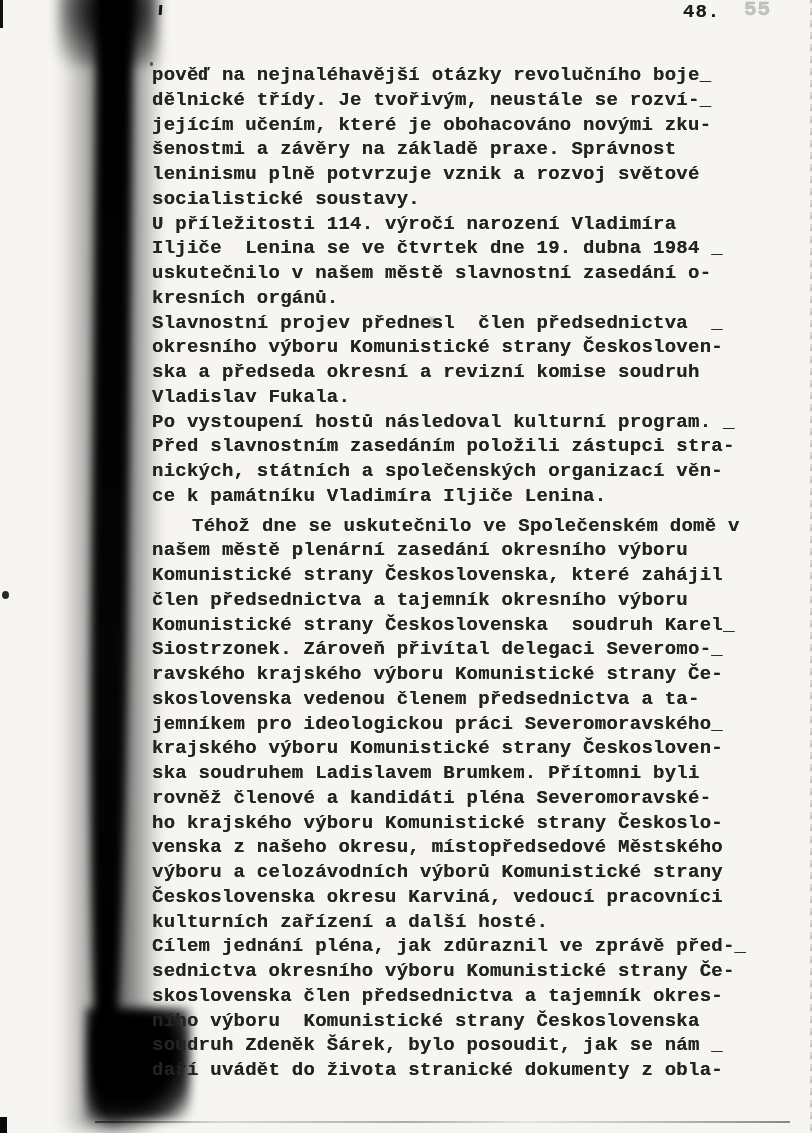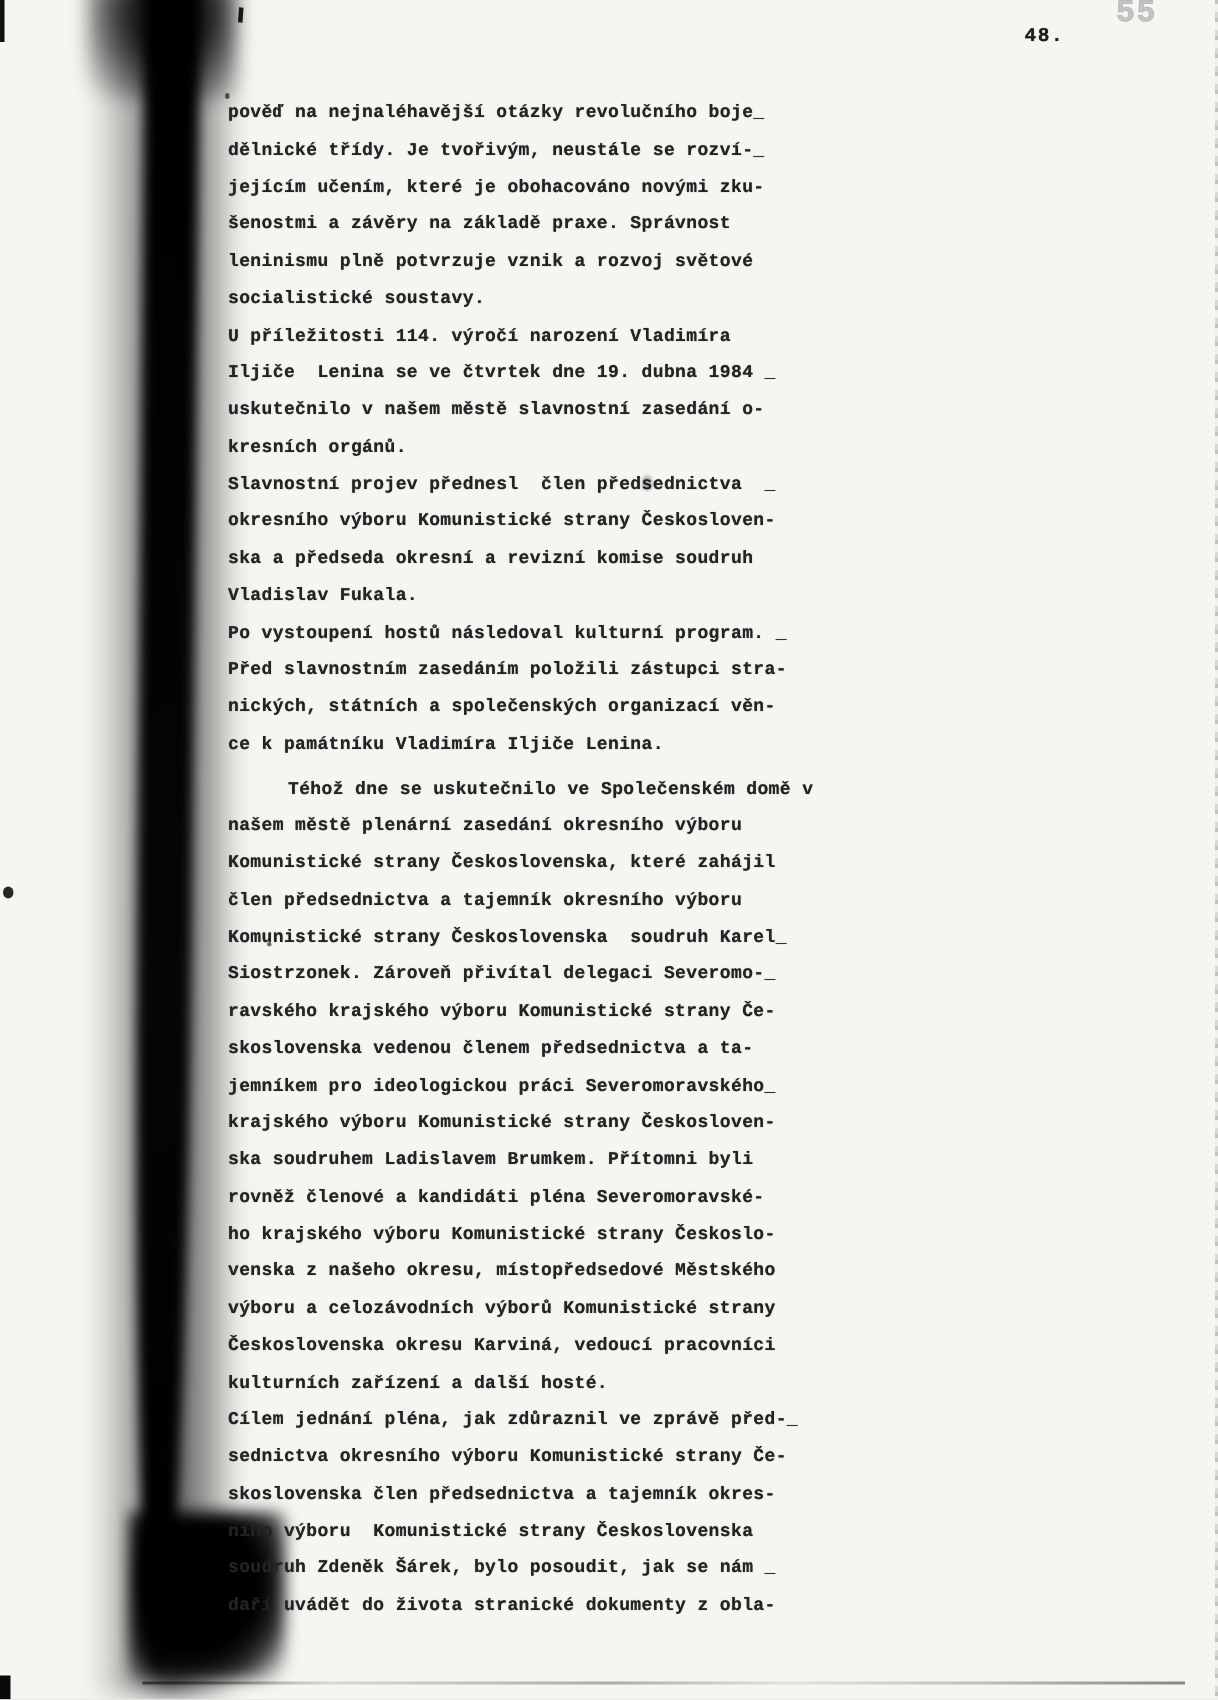--- a/index.html
+++ b/index.html
@@ -60,30 +60,30 @@
   
   .speck-tick{position:absolute;left:159px;top:5px;width:3px;height:10px;background:#161616;transform:rotate(4deg);}
   .speck-dot-left{position:absolute;left:2px;top:591px;width:7px;height:8px;border-radius:50%;background:#111;opacity:.9;}
   .speck-small-1{position:absolute;left:150px;top:62px;width:3px;height:4px;border-radius:50%;background:#4a4a4a;}
   .speck-small-2{position:absolute;left:178px;top:628px;width:3px;height:3px;border-radius:50%;background:#6a6a6a;}
   .speck-pre-clen{position:absolute;left:428px;top:317px;width:7px;height:10px;background:#8b8b8b;opacity:.55;border-radius:40%;filter:blur(1px);}
   
   .body-text{
     position:absolute;left:152px;top:63px;width:540px;
     color:#232323;
-    font-size:12px;font-weight:bold;
+    font-size:19px;font-weight:bold;
     letter-spacing:.25px;
     text-shadow:0 0 .6px rgba(35,35,35,.75);
     white-space:pre;
   }
   .body-text .line{height:24.75px;line-height:24.75px;}
   .body-text .line.para-gap{margin-top:5px;margin-left:40px;}
   .page-num-typed{
-    position:absolute;left:683px;top:16px;
-    color:#1d1d1d;font-size:13px;font-weight:bold;letter-spacing:1px;
+    position:absolute;left:683px;top:1px;
+    color:#1d1d1d;font-size:19px;font-weight:bold;letter-spacing:1px;
     text-shadow:0 0 .6px rgba(0,0,0,.7);
   }
   .page-num-pencil{
     position:absolute;left:744px;top:-2px;
     color:#c3c3c3;font-size:21px;font-weight:bold;letter-spacing:1px;
     -webkit-text-stroke:.5px #b5b5b5;
   }
   .margin-note{
     position:absolute;left:686px;top:509px;width:120px;
     color:#2e2e2e;font-size:13px;font-weight:bold;

